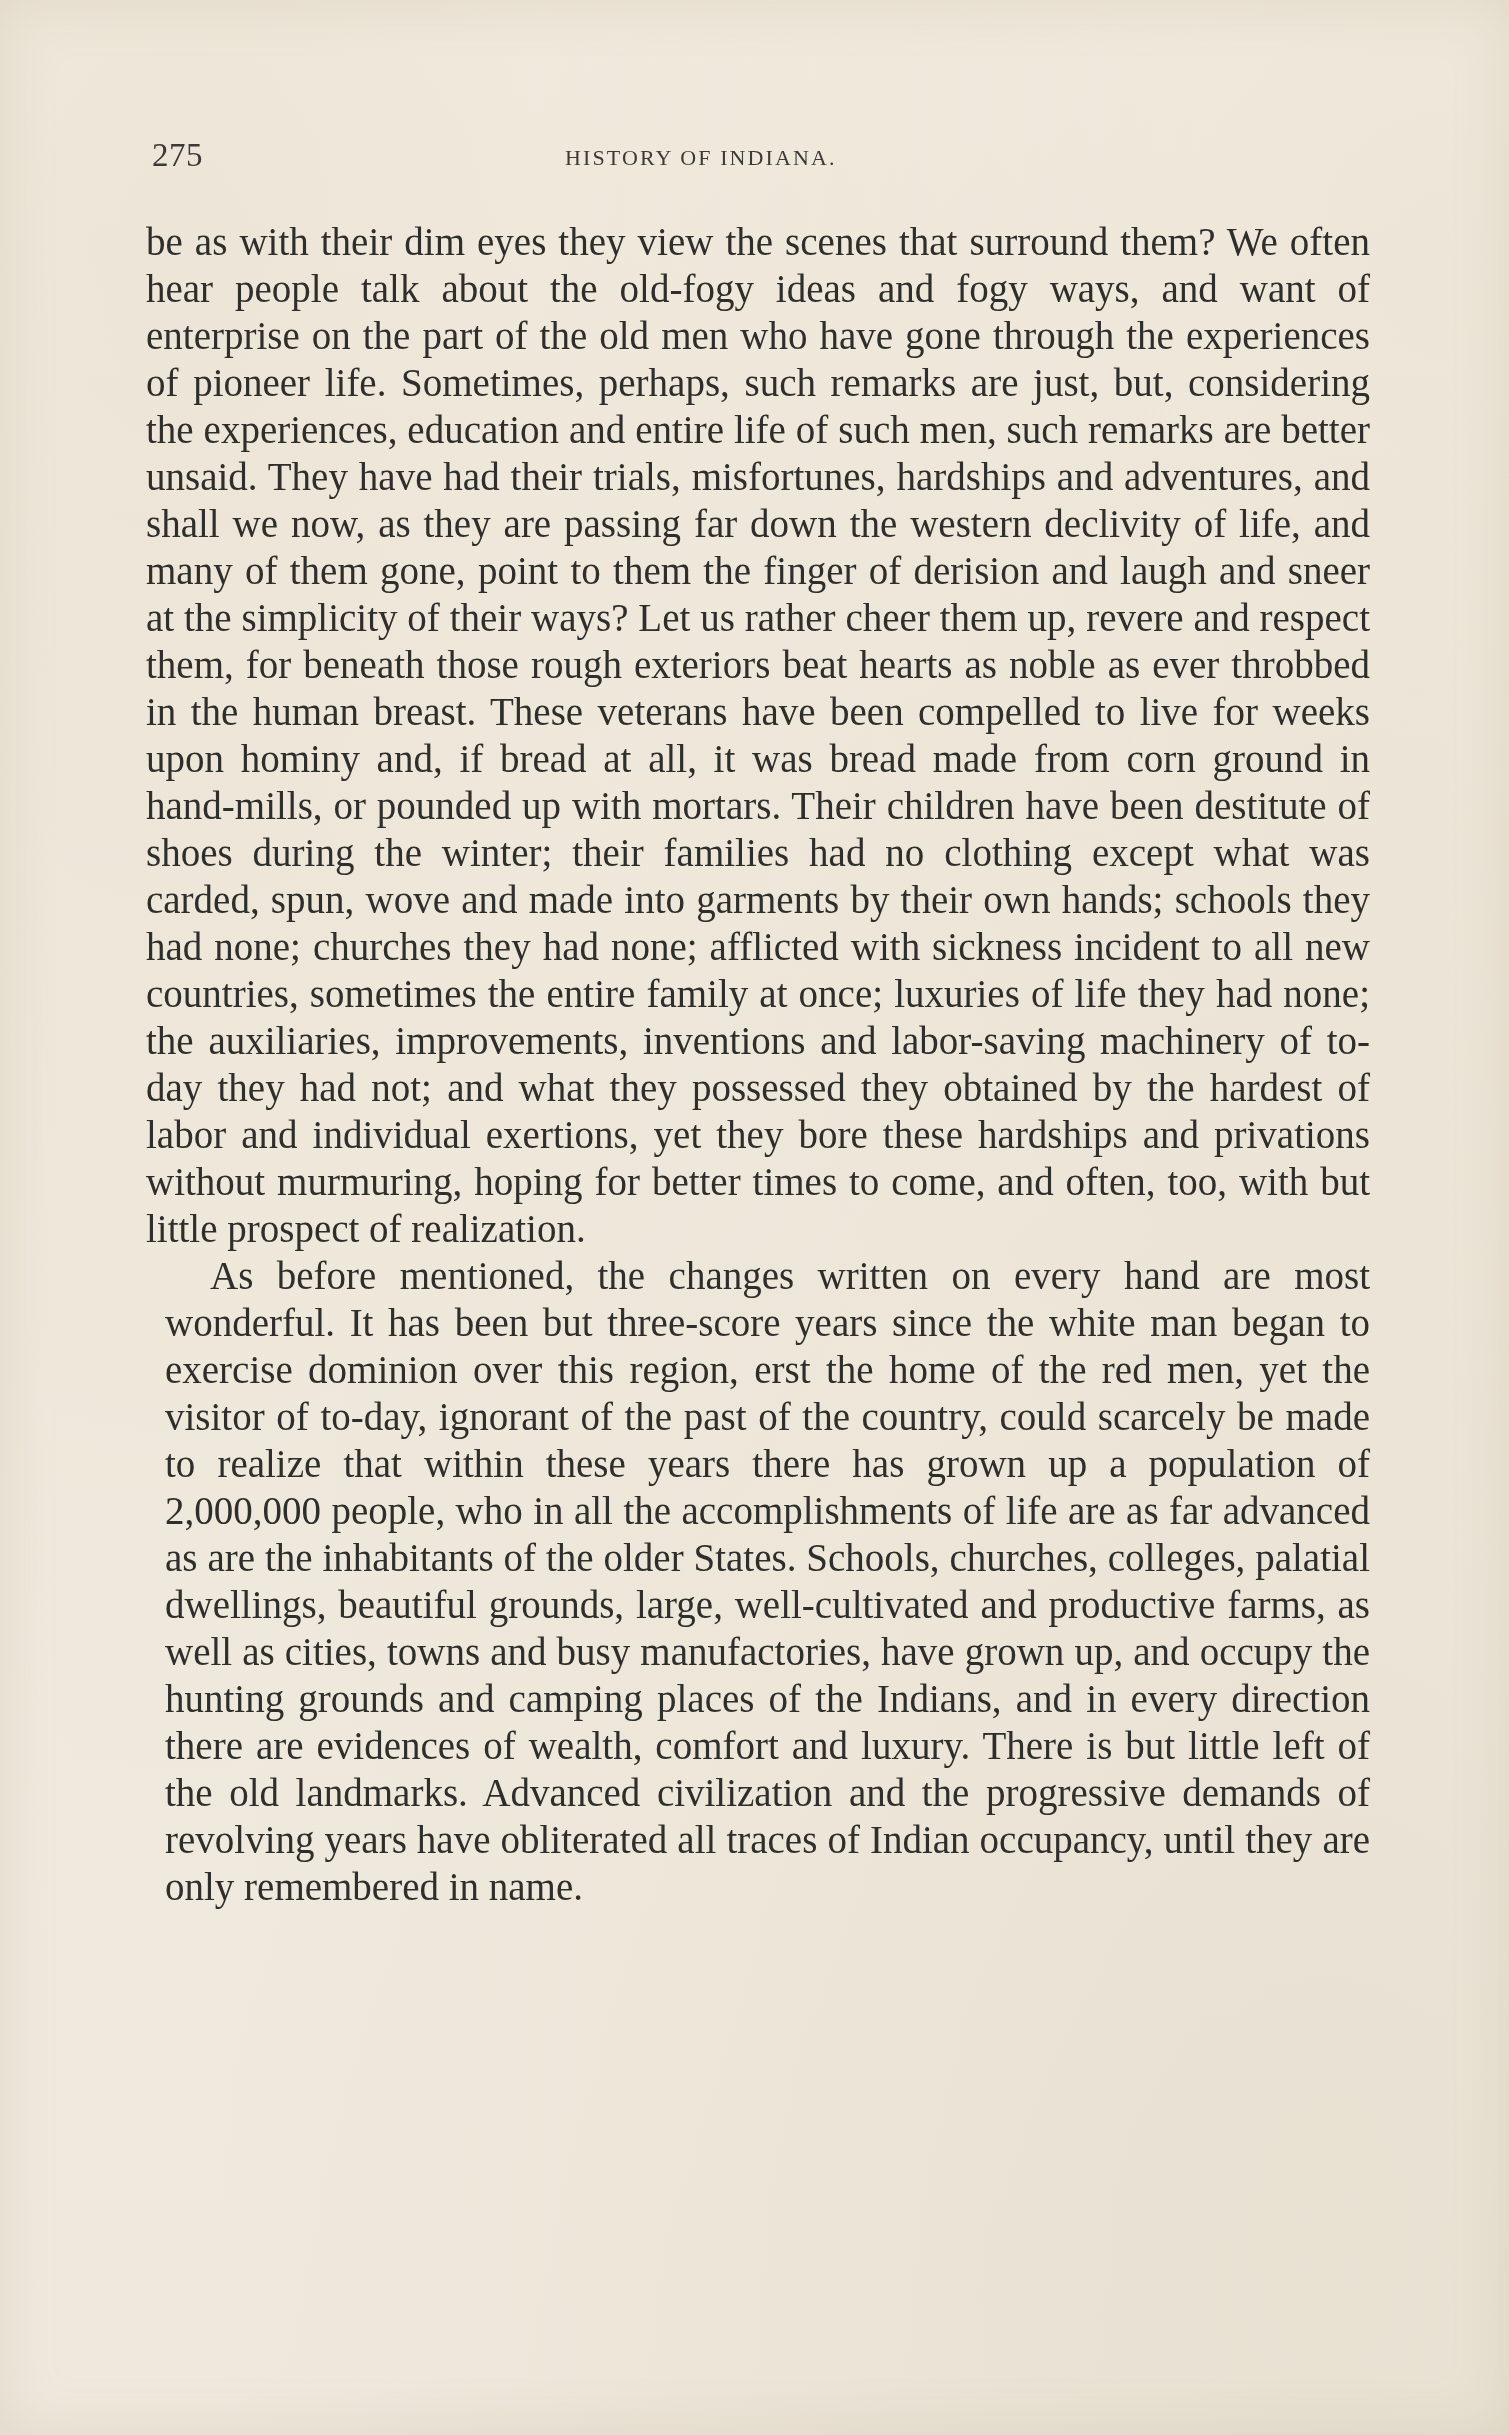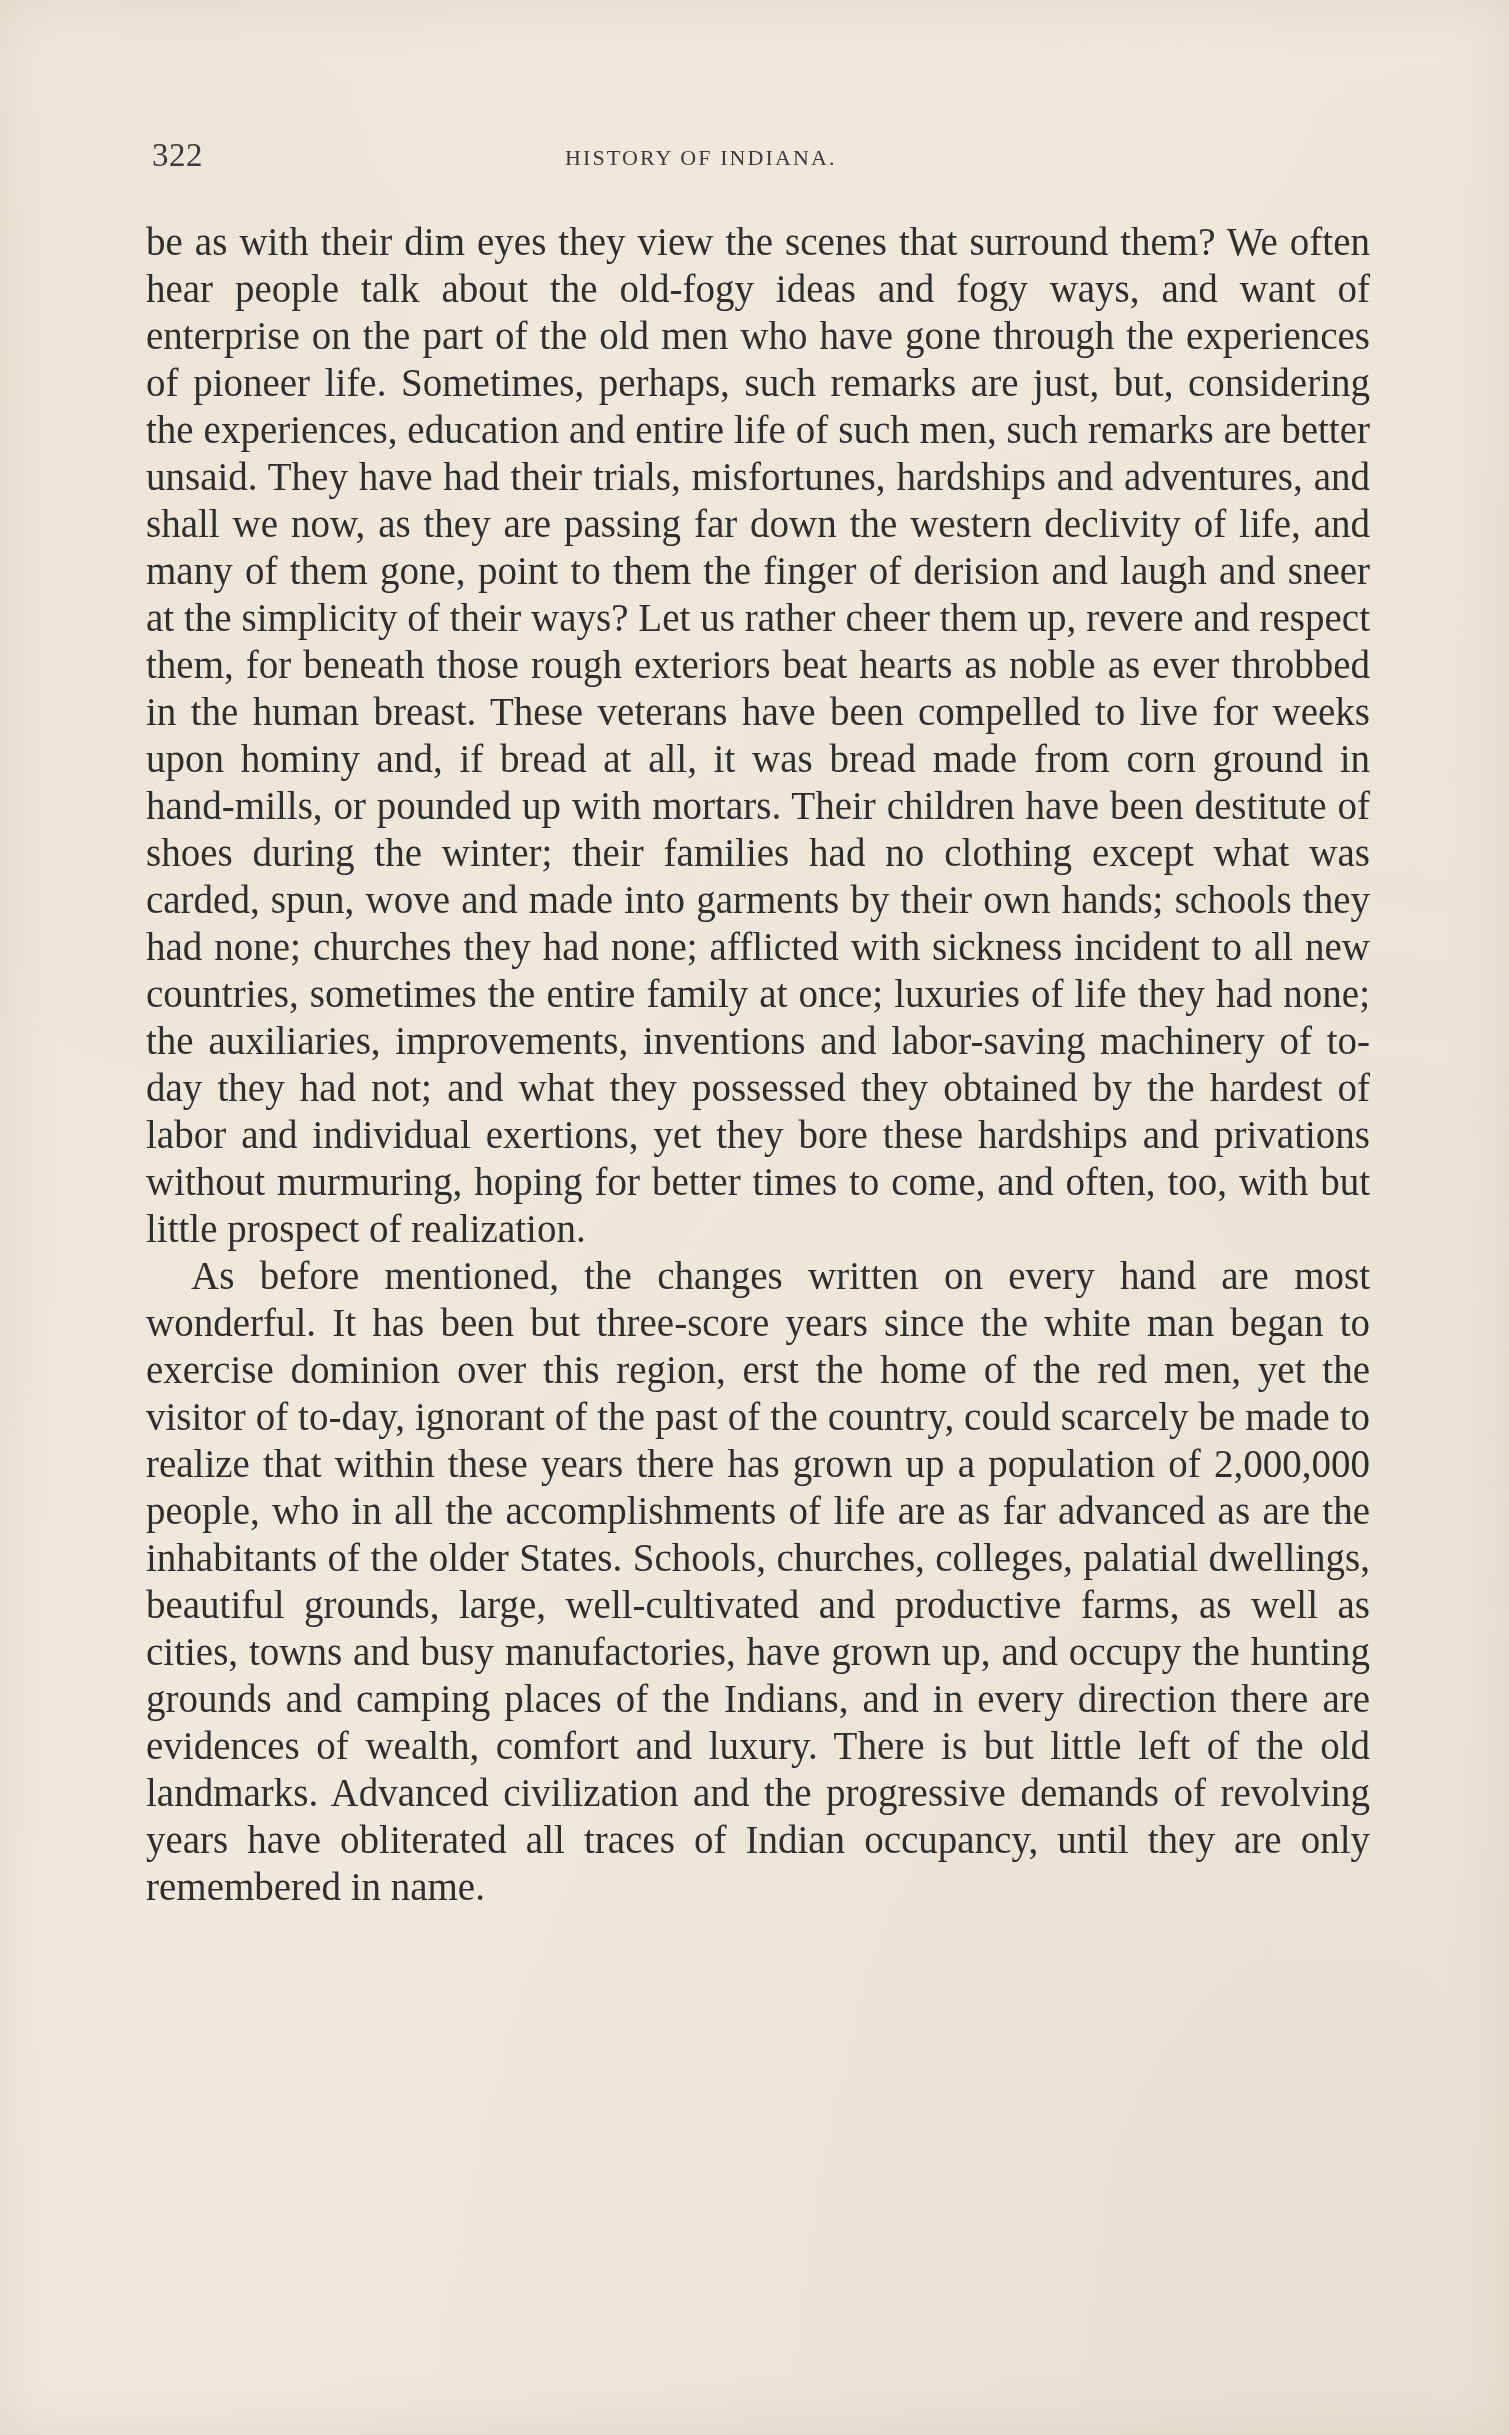--- a/index.html
+++ b/index.html
@@ -58,20 +58,21 @@
     text-align: justify;
     text-justify: inter-word;
     color: #2e2e2c;
     width: 1224px;
   }
   .body-text p {
     margin: 0;
   }
   .body-text p.indent {
     text-indent: 45px;
+    margin-left: 19px;
   }
   
   .mottle {
     position: absolute;
     inset: 0;
     pointer-events: none;
     background:
       radial-gradient(ellipse at 12% 8%, rgba(180,160,120,0.10), rgba(0,0,0,0) 55%),
       radial-gradient(ellipse at 88% 92%, rgba(170,150,110,0.10), rgba(0,0,0,0) 60%),
       radial-gradient(ellipse at 95% 10%, rgba(190,175,140,0.12), rgba(0,0,0,0) 45%);
@@ -85,21 +86,21 @@
 </style>
 </head>
 <body>
 
 <div class="page">
   <div class="mottle"></div>
 
   <div class="page-inner">
 
     <div class="header-row">
-      <div class="folio">322</div>
+      <div class="folio">275</div>
       <div class="running-head">HISTORY OF INDIANA.</div>
     </div>
 
     <div class="body-text">
       <p>be as with their dim eyes they view the scenes that surround them? We often hear people talk about the old-fogy ideas and fogy ways, and want of enterprise on the part of the old men who have gone through the experiences of pioneer life. Sometimes, perhaps, such remarks are just, but, considering the experiences, education and entire life of such men, such remarks are better unsaid. They have had their trials, misfortunes, hardships and adventures, and shall we now, as they are passing far down the western declivity of life, and many of them gone, point to them the finger of derision and laugh and sneer at the simplicity of their ways? Let us rather cheer them up, revere and respect them, for beneath those rough exteriors beat hearts as noble as ever throbbed in the human breast. These veterans have been compelled to live for weeks upon hominy and, if bread at all, it was bread made from corn ground in hand-mills, or pounded up with mortars. Their children have been destitute of shoes during the winter; their families had no clothing except what was carded, spun, wove and made into garments by their own hands; schools they had none; churches they had none; afflicted with sickness incident to all new countries, sometimes the entire family at once; luxuries of life they had none; the auxiliaries, improvements, inventions and labor-saving machinery of to-day they had not; and what they possessed they obtained by the hardest of labor and individual exertions, yet they bore these hardships and privations without murmuring, hoping for better times to come, and often, too, with but little prospect of realization.</p>
       <p class="indent">As before mentioned, the changes written on every hand are most wonderful. It has been but three-score years since the white man began to exercise dominion over this region, erst the home of the red men, yet the visitor of to-day, ignorant of the past of the country, could scarcely be made to realize that within these years there has grown up a population of 2,000,000 people, who in all the accomplishments of life are as far advanced as are the inhabitants of the older States. Schools, churches, colleges, palatial dwellings, beautiful grounds, large, well-cultivated and productive farms, as well as cities, towns and busy manufactories, have grown up, and occupy the hunting grounds and camping places of the Indians, and in every direction there are evidences of wealth, comfort and luxury. There is but little left of the old landmarks. Advanced civilization and the progressive demands of revolving years have obliterated all traces of Indian occupancy, until they are only remembered in name.</p>
     </div>
 
   </div>
 

